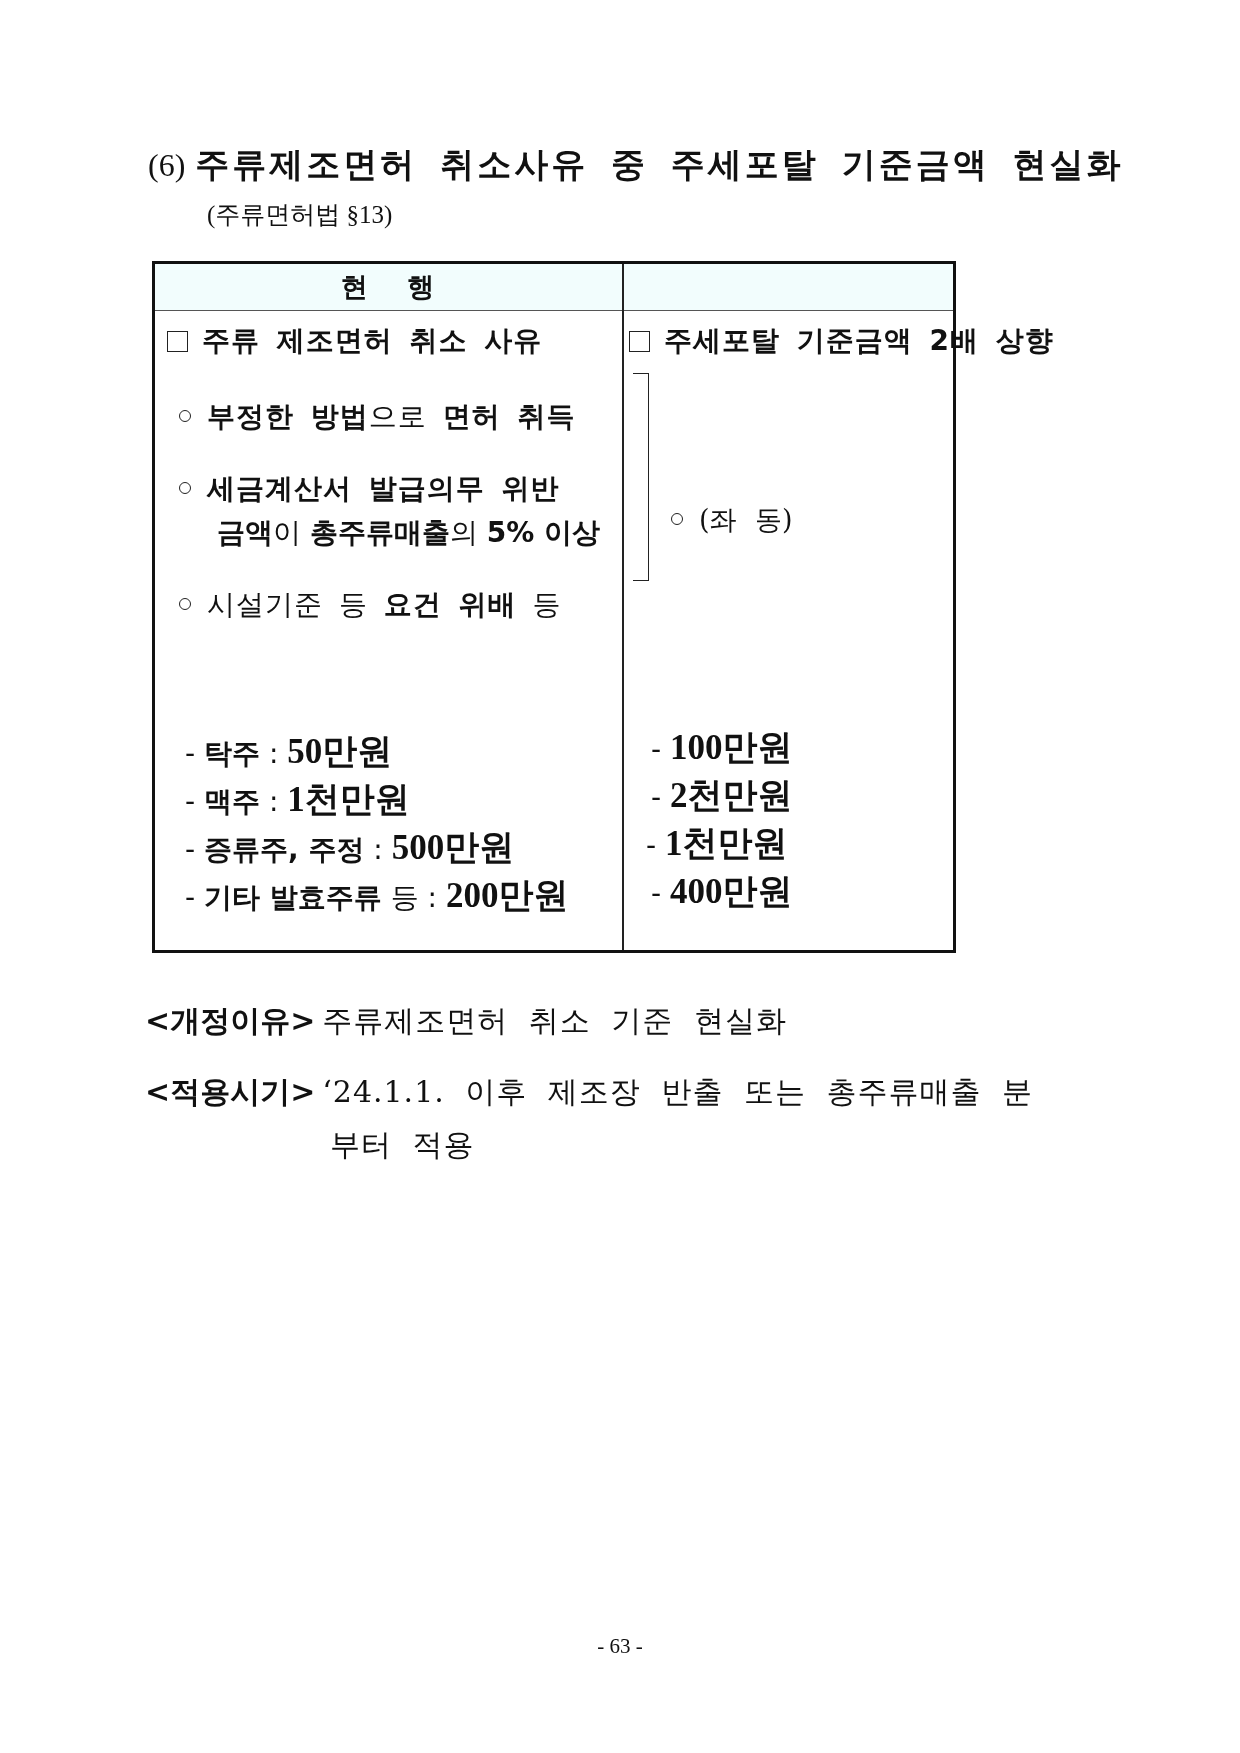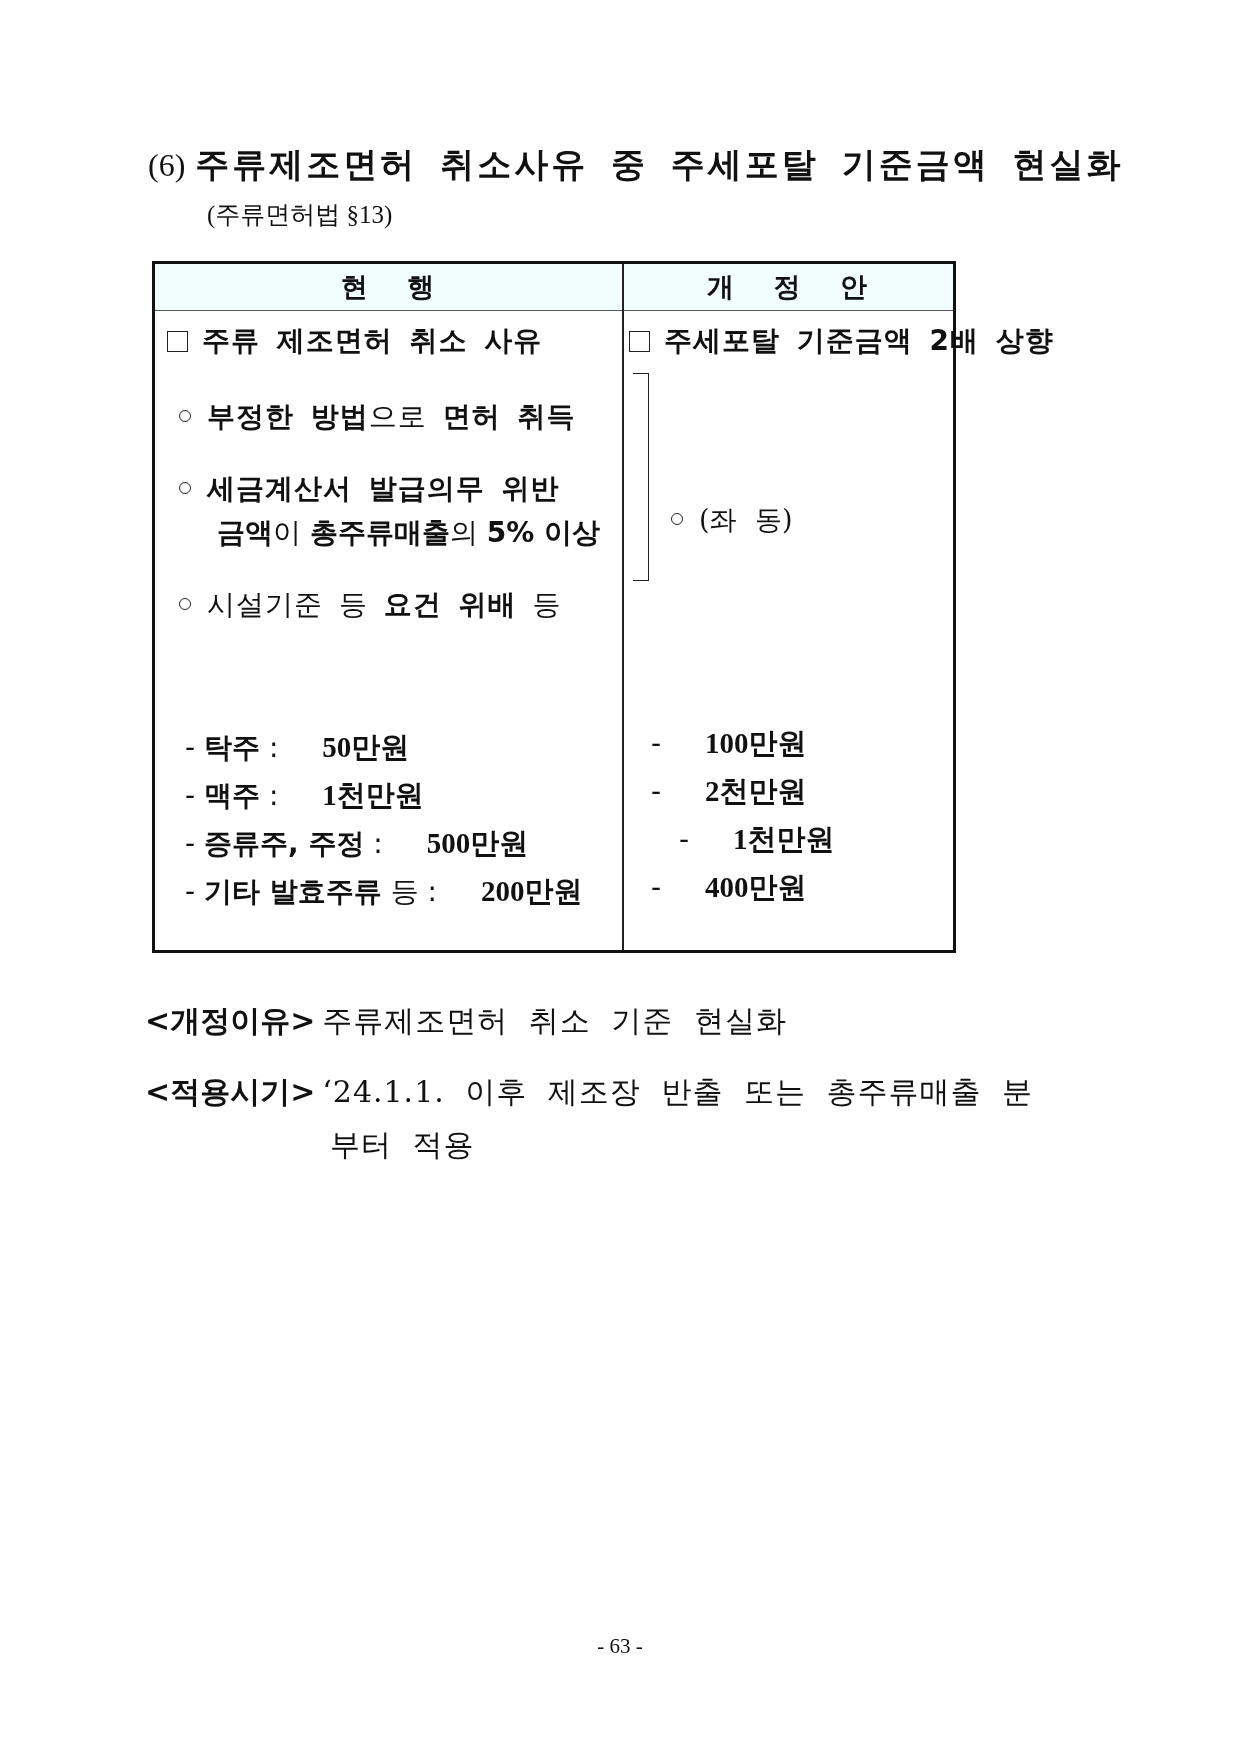--- a/index.html
+++ b/index.html
@@ -21,42 +21,41 @@
   .divider { position: absolute; left: 467px; top: 0; bottom: 0; width: 1.5px; background: #222; }
 
   .cell-text { position: absolute; white-space: nowrap; font-size: 28px; }
   .bold { font-weight: bold; }
   .light { font-weight: normal; }
   .sq { display: inline-block; width: 21px; height: 21px; border: 1.5px solid #222;
         vertical-align: -2px; margin-right: 14px; box-sizing: border-box; }
   .circ { display: inline-block; width: 12px; height: 12px; border: 1.5px solid #222; border-radius: 50%;
           margin-right: 16px; vertical-align: 4px; box-sizing: border-box; }
   .ws { word-spacing: 6px; letter-spacing: 1px; }
-  .amt { font-family: "Liberation Serif", serif; font-weight: bold; font-size: 29px; margin-left: 35px; }
+  .amt { font-family: "Liberation Serif", serif; font-weight: bold; font-size: 35px; }
   .bracket { position: absolute; left: 478px; top: 109px; width: 16px; height: 208px;
              border: 1.5px solid #222; border-left: none; box-sizing: border-box; }
 
   .reason { position: absolute; left: 145px; white-space: nowrap; font-size: 30px; }
   .reason .label { font-weight: bold; letter-spacing: 0px; margin-right: 7px; }
   .reason .body { font-family: "DejaVu Serif", serif; font-weight: normal; word-spacing: 10px; letter-spacing: 1px; }
   .footer { position: absolute; left: 0; right: 0; top: 1634px; text-align: center; font-size: 21px;
             font-family: "Liberation Serif", serif; }
 </style>
 </head>
 <body>
 
 <div class="title">
   <span class="num">(6)</span><span class="txt">주류제조면허 취소사유 중 주세포탈 기준금액 현실화</span>
 </div>
 <div class="subtitle">(주류면허법 §13)</div>
 
 <div class="tbl">
   <div class="hdr">
     <div class="hdr-cell hdr-left">현 행</div>
-    <div class="hdr-cell hdr-right">개 정 안</div>
   </div>
   <div class="divider"></div>
 
   <div class="cell-text bold ws" style="left:12px; top:58px;">
     <span class="sq"></span><span>주류 제조면허 취소 사유</span>
   </div>
 
   <div class="cell-text ws" style="left:24px; top:134px;">
     <span class="circ"></span><span class="bold">부정한 방법</span><span class="light">으로 </span><span class="bold">면허 취득</span>
   </div>
@@ -95,21 +94,21 @@
   <div class="cell-text" style="left:516px; top:238px; font-family:'DejaVu Serif', serif; font-size:27px; word-spacing:10px;">
     <span class="circ"></span><span>(좌 동)</span>
   </div>
 
   <div class="cell-text" style="left:496px; top:460px;">
     <span class="light">- </span><span class="amt">100만원</span>
   </div>
   <div class="cell-text" style="left:496px; top:508px;">
     <span class="light">- </span><span class="amt">2천만원</span>
   </div>
-  <div class="cell-text" style="left:524px; top:556px;text-align:right;">
+  <div class="cell-text" style="left:491px; top:556px;text-align:right;">
     <span class="light">- </span><span class="amt">1천만원</span>
   </div>
   <div class="cell-text" style="left:496px; top:604px;">
     <span class="light">- </span><span class="amt">400만원</span>
   </div>
 </div>
 
 <div class="reason" style="top:1001px;">
   <span class="label">&lt;개정이유&gt;</span><span class="body">주류제조면허 취소 기준 현실화</span>
 </div>

